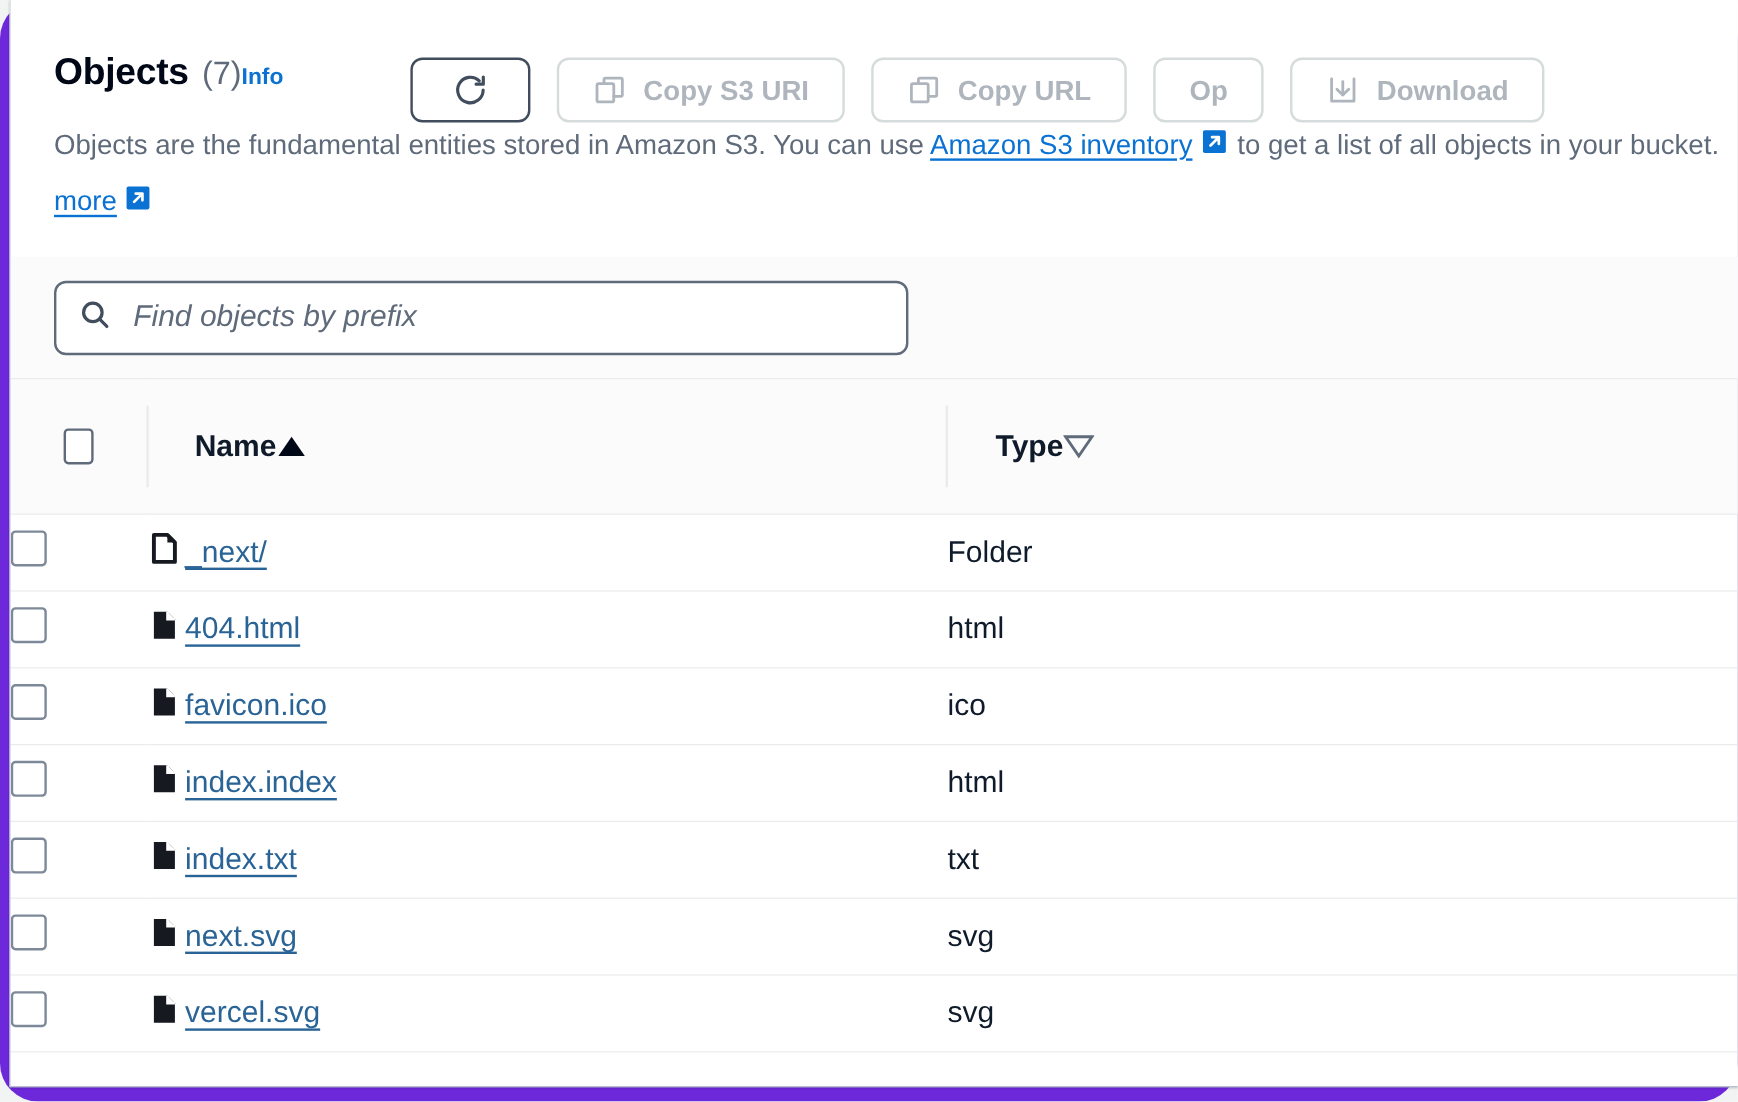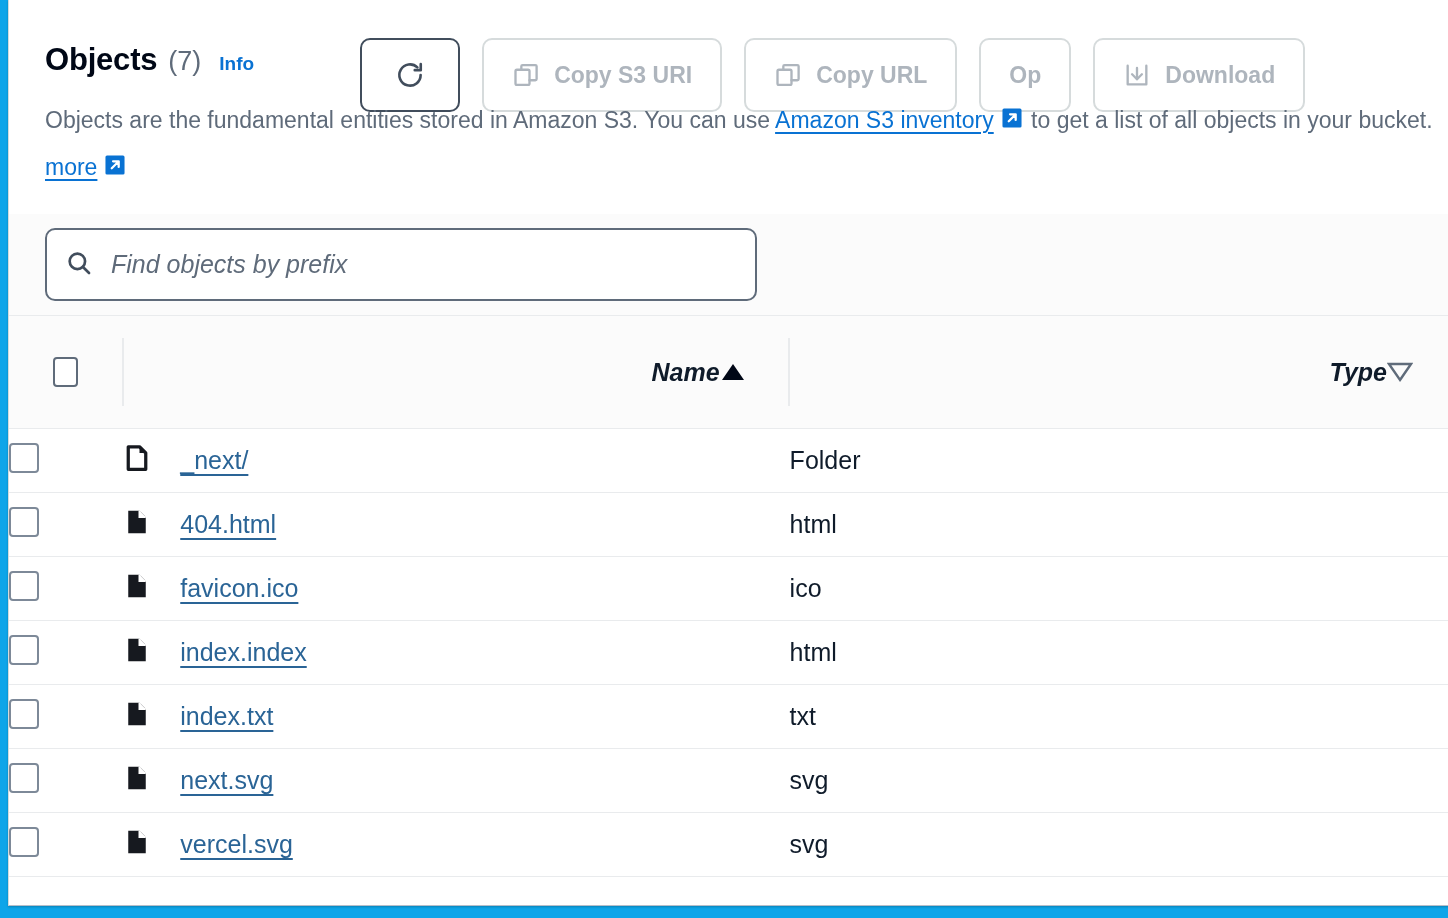--- a/index.html
+++ b/index.html
@@ -10,21 +10,22 @@
     overflow: hidden;
     background: #f2f3f3;
     font-family: "Liberation Sans", sans-serif;
     -webkit-font-smoothing: antialiased;
   }
 
   .page {
     position: relative;
     width: 1448px;
     height: 918px;
-    background: #0ea5e9;
+    background: #6d28d9;
+    border-radius: 32px;
   }
 
   
   .card {
     position: absolute;
     left: 8px;
     top: 0px;
     width: 1448px;
     height: 906px;
     background: #ffffff;
@@ -65,40 +66,39 @@
     font-size: 27px;
     font-weight: 400;
     color: #5f6b7a;
     margin-left: 11px;
     line-height: 1;
   }
   .info-link {
     font-size: 19px;
     font-weight: 700;
     color: #0972d3;
-    margin-left: 18px;
     text-decoration: none;
     cursor: pointer;
     line-height: 1;
   }
 
   .actions {
     display: flex;
     align-items: center;
     gap: 22px;
     margin-left: 106px;
     flex: 0 0 auto;
   }
 
   .btn {
     display: inline-flex;
     align-items: center;
     justify-content: center;
     gap: 14px;
-    height: 74px;
+    height: 54px;
     padding: 0 28px;
     border-radius: 10px;
     background: #ffffff;
     font-size: 23px;
     font-weight: 700;
     white-space: nowrap;
     cursor: pointer;
     user-select: none;
     margin-top: 32px;
   }
@@ -144,21 +144,21 @@
     border-top: 0;
     border-bottom: 1px solid #e9ebed;
     padding: 0 0 0 36px;
     display: flex;
     align-items: center;
   }
   .search-box {
     display: flex;
     align-items: center;
     width: 712px;
-    height: 73px;
+    height: 62px;
     border: 2px solid #5f6b7a;
     border-radius: 10px;
     background: #ffffff;
     padding: 0 18px;
     gap: 16px;
   }
   .search-box input {
     border: none;
     outline: none;
     flex: 1;
@@ -191,24 +191,23 @@
     border-bottom: 1px solid #e9ebed;
     position: relative;
   }
   th.col-check { width: 112px; }
   th.col-name  { width: 660px; }
   th.col-type  { width: 660px; }
 
   .th-inner {
     display: flex;
     align-items: center;
-    justify-content: flex-end;
+    justify-content: flex-start;
     height: 112px;
     padding: 0 44px 0 40px;
-    font-style: italic;
   }
   .th-divider {
     position: absolute;
     left: 0; top: 22px;
     width: 2px; height: 68px;
     background: #e9ebed;
   }
   .th-divider.right {
     left: auto; right: 0;
   }
@@ -226,21 +225,21 @@
     font-size: 25px;
     color: #0f1b2a;
   }
   td.cell-check { text-align: left; padding-left: 44px; }
   td.cell-name  { padding-left: 40px; }
   td.cell-type  { padding-left: 40px; }
 
   .name-cell {
     display: flex;
     align-items: center;
-    gap: 28px;
+    gap: 2px;
   }
   .name-link {
     color: #2a6496;
     font-size: 25px;
     text-decoration: underline;
     text-underline-offset: 5px;
     text-decoration-thickness: 2px;
     cursor: pointer;
   }
 

